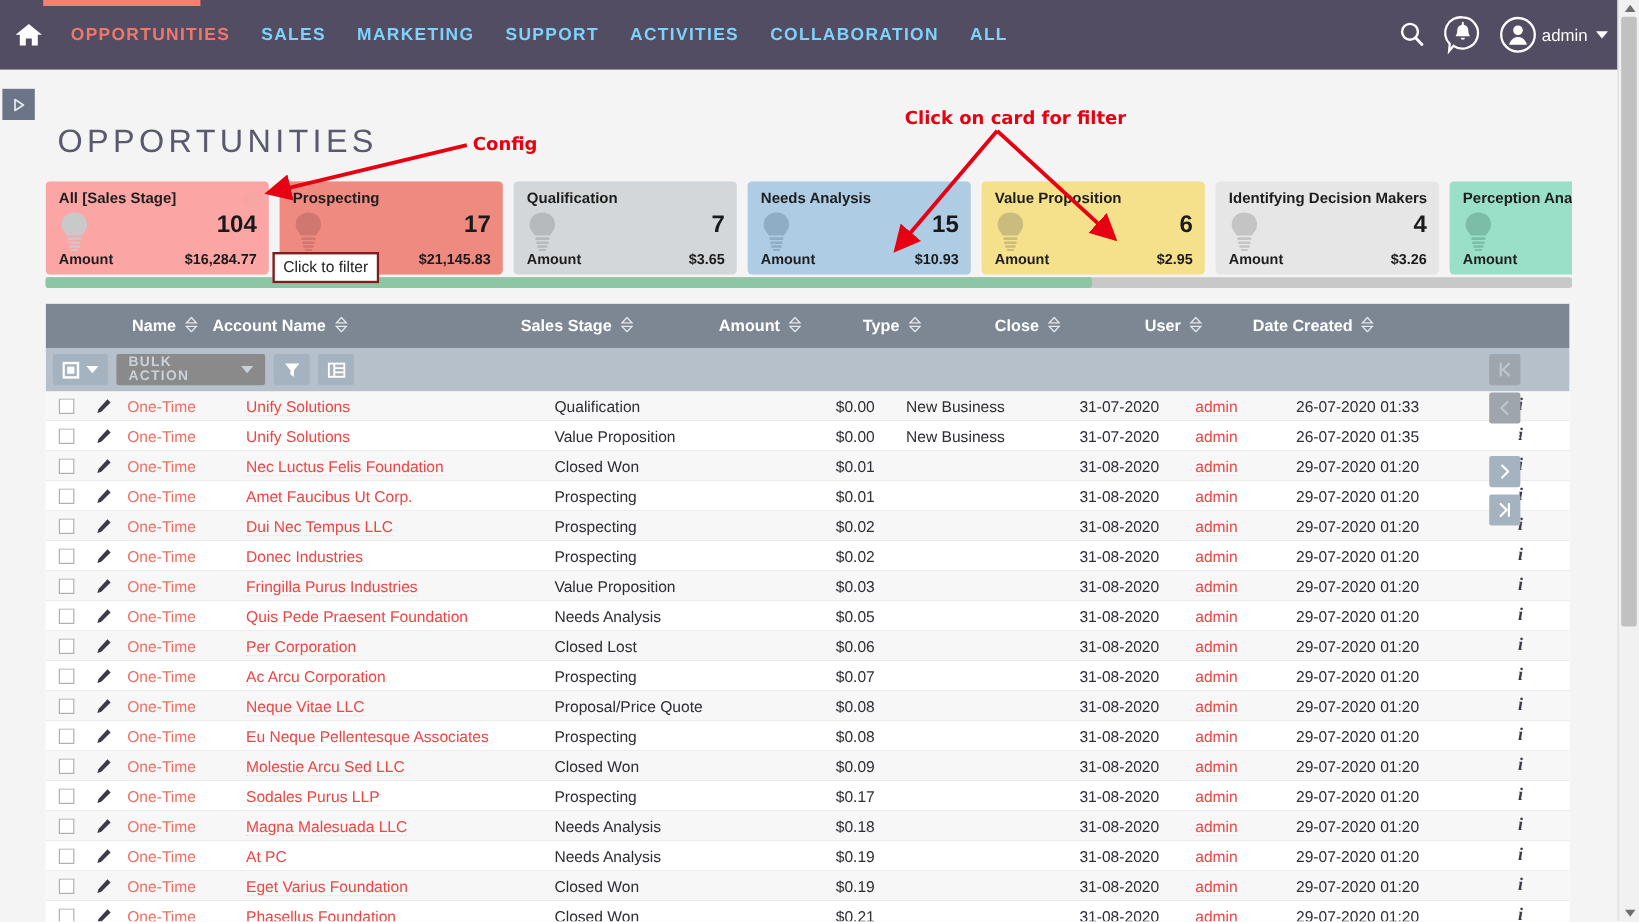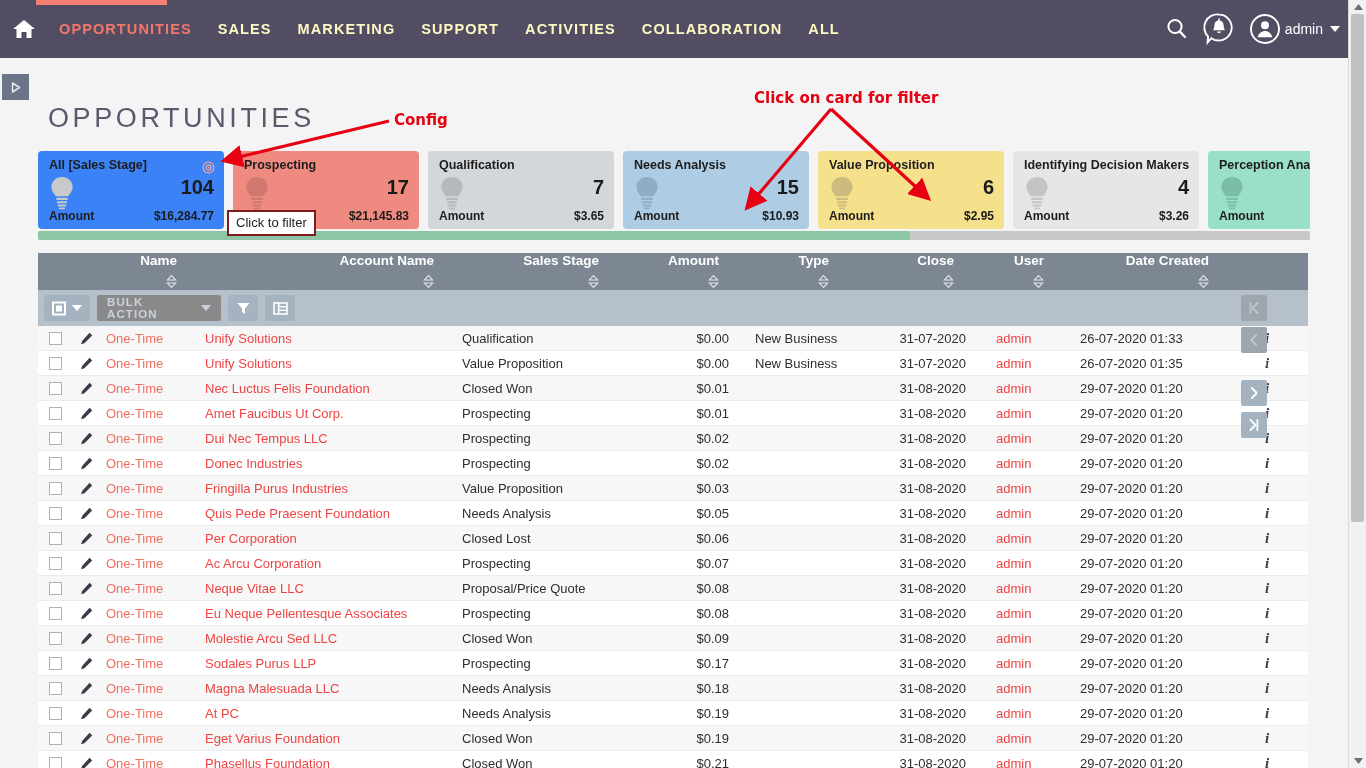--- a/index.html
+++ b/index.html
@@ -23,21 +23,21 @@
     position: absolute; top: 0; left: 36px;
     width: 131px; height: 5px;
     background: #f57f72;
   }
   #home-icon {
     margin-left: 12px; margin-right: 10px;
     width: 24px; height: 22px;
     display: flex; align-items: center; justify-content: center;
   }
   .nav-item {
-    color: #fef9c3;
+    color: #7dd3fc;
     font-size: 14.5px;
     letter-spacing: 1.1px;
     font-weight: bold;
     padding: 0 13px;
     white-space: nowrap;
     cursor: pointer;
   }
   .nav-item.active { color: #f2776a; }
 
   #nav-right {
@@ -168,22 +168,22 @@
     width: 1270px; height: 515px;
     background: #ffffff;
     overflow: hidden;
   }
   #table-header {
     height: 37px; background: #7d8794;
     display: flex; align-items: center;
     color: #ffffff; font-size: 13.5px; font-weight: bold;
   }
   .th {
-    display: flex; align-items: flex-end; gap: 7px;
-    white-space: nowrap; cursor: pointer; flex-direction: column;
+    display: flex; align-items: flex-start; gap: 7px;
+    white-space: nowrap; cursor: pointer;
   }
   .sort-ico { display: inline-block; width: 11px; height: 13px; }
 
   #toolbar {
     height: 36px; background: #b6c0ca;
     display: flex; align-items: center;
     padding-left: 6px; gap: 7px;
     position: relative;
   }
   .tb-btn {
@@ -327,21 +327,21 @@
 <div id="left-expander">
   <svg width="15" height="15" viewBox="0 0 15 15">
     <path d="M4.5 3 L11.5 7.5 L4.5 12 Z" fill="none" stroke="#e3e7ee" stroke-width="1.5" stroke-linejoin="round"></path>
   </svg>
 </div>
 
 <div id="page-title">OPPORTUNITIES</div>
 
 <div id="cards-region">
   <div id="cards-row">
-      <div class="card" style="background: #3b82f6;">
+      <div class="card" style="background: #fca5a5;">
         <div class="card-title">All [Sales Stage]</div>
         <div class="card-bulb"><svg width="26" height="34" viewBox="0 0 26 34">
   <path d="M13 1 C6.6 1 2.4 5.6 2.4 11 C2.4 15.3 5.2 17.6 6.8 20.2 L19.2 20.2 C20.8 17.6 23.6 15.3 23.6 11 C23.6 5.6 19.4 1 13 1 Z" fill="#c9c9c9"></path>
   <rect x="7.2" y="21.8" width="11.6" height="2.3" rx="0.8" fill="#c9c9c9"></rect>
   <rect x="7.8" y="25.2" width="10.4" height="2.1" rx="0.8" fill="#c9c9c9"></rect>
   <rect x="8.6" y="28.4" width="8.8" height="2" rx="0.8" fill="#c9c9c9"></rect>
   <rect x="10" y="31.4" width="6" height="1.8" rx="0.8" fill="#c9c9c9"></rect>
 </svg></div>
         <div class="card-count">104</div>
         <div class="card-amount-label">Amount</div>

